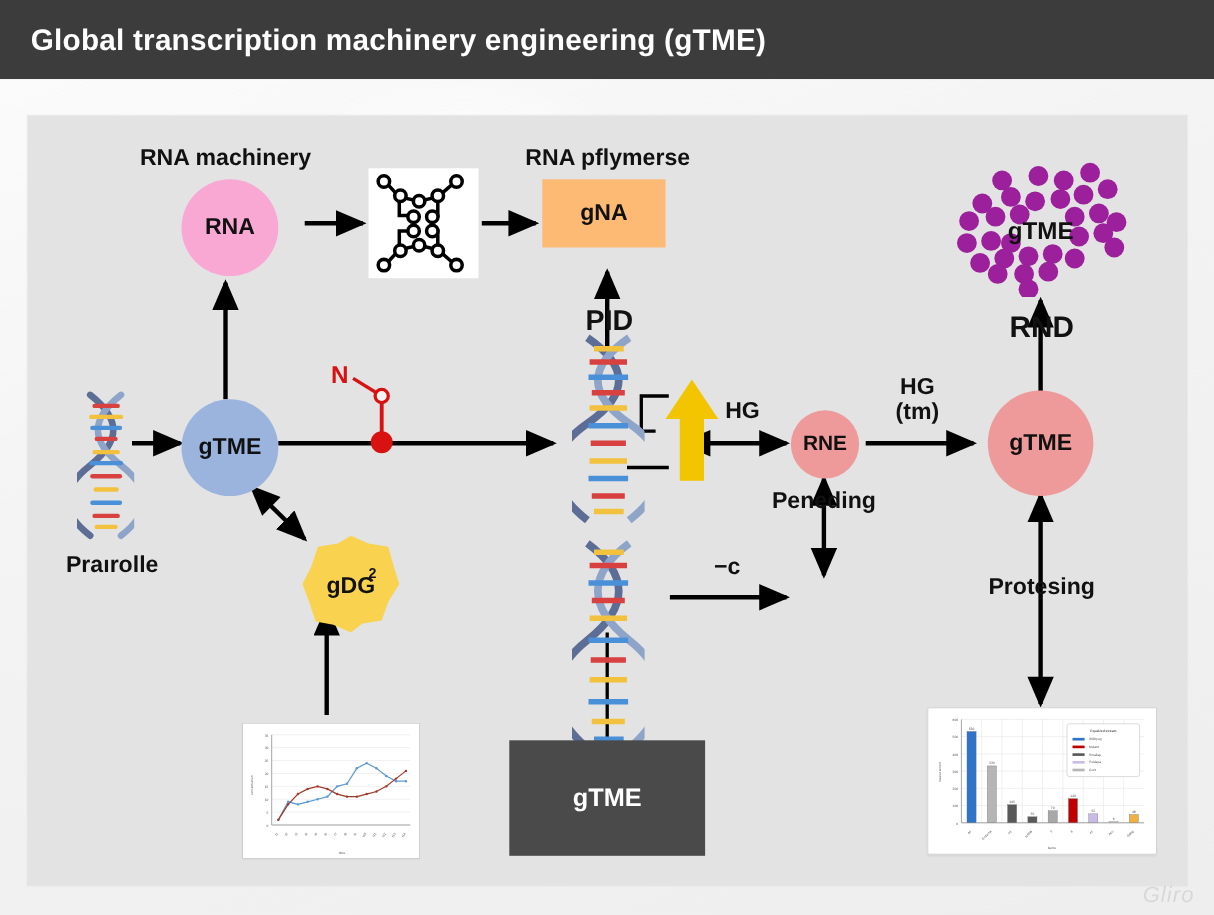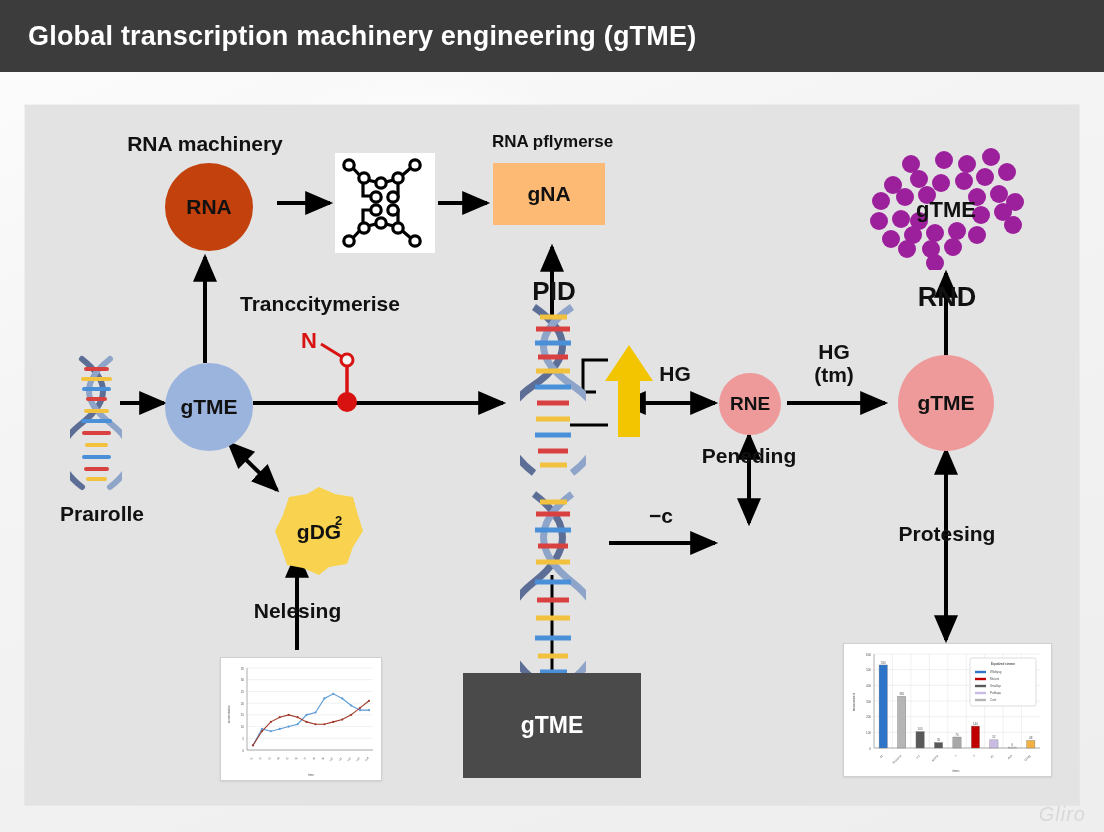--- a/index.html
+++ b/index.html
@@ -172,21 +172,21 @@
 
     <line x1="921" y1="258" x2="921" y2="168" stroke="#000" stroke-width="4" marker-end="url(#ah)"></line>
 
     <line x1="921" y1="535" x2="921" y2="345" stroke="#000" stroke-width="4" marker-end="url(#ah)" marker-start="url(#ah-start)"></line>
 
     <line x1="527" y1="470" x2="527" y2="570" stroke="#000" stroke-width="3"></line>
   </svg>
 
   <div class="label" style="left:70px; top:28px; width:220px; font-size:21px;">RNA machinery</div>
 
-  <div class="node circle" style="left:140px; top:58px; width:88px; height:88px; background:#c2410c; font-size:21px;">
+  <div class="node circle" style="left:140px; top:58px; width:88px; height:88px; background:#f9a8d4; font-size:21px;">
     <span>RNA</span>
   </div>
 
   <div class="netbox" style="left:310px; top:48px; width:100px; height:100px;">
     <svg viewBox="0 0 100 100" style="width:100%;height:100%;">
       <g stroke="#000" stroke-width="3.2" fill="none">
         <path d="M16 13 L28 26 L28 43 L40 43"></path>
         <path d="M28 26 L46 30 L63 26"></path>
         <path d="M63 26 L63 43 L52 43"></path>
         <path d="M63 26 L78 13"></path>
@@ -235,42 +235,40 @@
         </g>
       </g>
     </svg>
   </div>
   <div class="label" style="left:22px; top:398px; width:110px; font-size:21px;">Praırolle</div>
 
   <div class="node circle" style="left:140px; top:258px; width:88px; height:88px; background:#9bb4de; font-size:21px;">
     <span>gTME</span>
   </div>
 
-  <div class="label" style="left:180px; top:188px; width:230px; font-size:21px;">Tranccitymerise</div>
 
   <div style="position:absolute; left:270px; top:225px; width:95px; height:90px;">
     <svg viewBox="0 0 95 90" style="width:100%;height:100%;">
       <line x1="26" y1="14" x2="52" y2="30" stroke="#d81111" stroke-width="3"></line>
       <line x1="52" y1="34" x2="52" y2="66" stroke="#d81111" stroke-width="3.5"></line>
       <circle cx="52" cy="30" r="6" fill="#f3f3f3" stroke="#d81111" stroke-width="3"></circle>
       <circle cx="52" cy="72" r="10" fill="#d81111"></circle>
       <text x="6" y="18" font-family="Liberation Sans, sans-serif" font-size="22" font-weight="bold" fill="#d81111">N</text>
     </svg>
   </div>
 
   <div style="position:absolute; left:248px; top:380px; width:92px; height:92px;">
     <svg viewBox="0 0 92 92" style="width:100%;height:100%;">
       <path d="M46 2 L62 9 L80 12 L85 30 L90 46 L80 62 L74 79 L56 82 L46 90
                L30 83 L14 80 L8 62 L2 46 L10 30 L16 12 L34 9 Z" fill="#f9d34f"></path>
       <text x="46" y="54" text-anchor="middle" font-family="Liberation Sans, sans-serif" font-size="21" font-weight="bold" fill="#111">gDG</text>
     </svg>
     <div style="position:absolute; left:62px; top:28px; font-size:13px; font-weight:bold; color:#111;">2</div>
   </div>
 
-  <div class="label" style="left:190px; top:495px; width:165px; font-size:21px;">Nelesing</div>
 
   <div class="thumb" style="left:195px; top:552px; width:160px; height:122px;">
     <svg class="chart-svg" viewBox="0 0 160 122">
       <rect x="0" y="0" width="160" height="122" fill="#fff"></rect>
       <g id="line-grid" stroke="#e8e8e8" stroke-width="0.6">
           <line x1="26" y1="92" x2="152" y2="92"></line>
           <line x1="26" y1="80.28571428571429" x2="152" y2="80.28571428571429"></line>
           <line x1="26" y1="68.57142857142857" x2="152" y2="68.57142857142857"></line>
           <line x1="26" y1="56.85714285714286" x2="152" y2="56.85714285714286"></line>
           <line x1="26" y1="45.142857142857146" x2="152" y2="45.142857142857146"></line>
@@ -336,21 +334,21 @@
           <text x="121.23076923076923" y="100" class="tiny-text" text-anchor="end" transform="rotate(-55 121.23076923076923 100)">t11</text>
           <text x="130.15384615384616" y="100" class="tiny-text" text-anchor="end" transform="rotate(-55 130.15384615384616 100)">t12</text>
           <text x="139.0769230769231" y="100" class="tiny-text" text-anchor="end" transform="rotate(-55 139.0769230769231 100)">t13</text>
           <text x="148" y="100" class="tiny-text" text-anchor="end" transform="rotate(-55 148 100)">t14</text>
         </g>
       <text id="line-ylabel" x="9" y="56" class="tiny-text" transform="rotate(-90 9 56)" text-anchor="middle">concentration</text>
       <text id="line-xlabel" x="90" y="118" class="tiny-text" text-anchor="middle">time</text>
     </svg>
   </div>
 
-  <div class="label" style="left:415px; top:28px; width:225px; font-size:17px;">RNA pflymerse</div>
+  <div class="label" style="left:415px; top:28px; width:225px; font-size:21px;">RNA pflymerse</div>
 
   <div class="node" style="left:468px; top:58px; width:112px; height:62px; background:#fdba74; font-size:21px;">
     <span>gNA</span>
   </div>
 
   <div class="label" style="left:494px; top:172px; width:70px; font-size:26px;">PID</div>
 
   <div style="position:absolute; left:495px; top:198px; width:66px; height:175px;">
     <svg viewBox="0 0 66 175" style="width:100%;height:100%;">
       <path d="M14 4 C52 30, 52 56, 14 82 C-24 108, -24 140, 14 170" fill="none" stroke="#5d6e96" stroke-width="7"></path>

